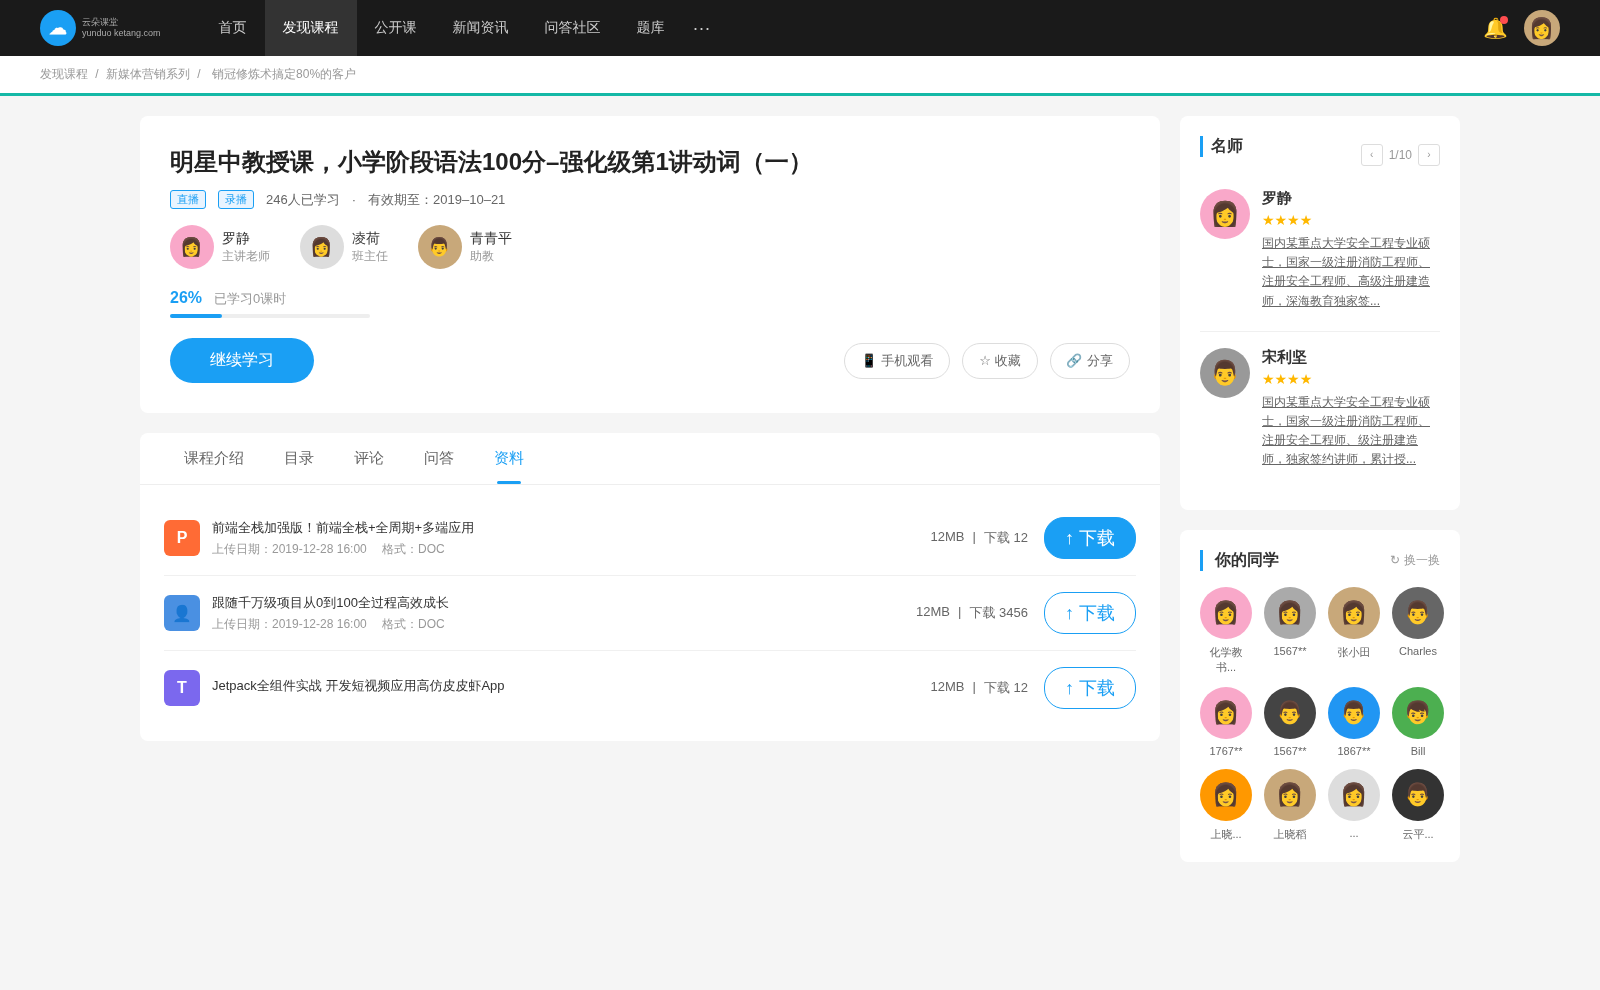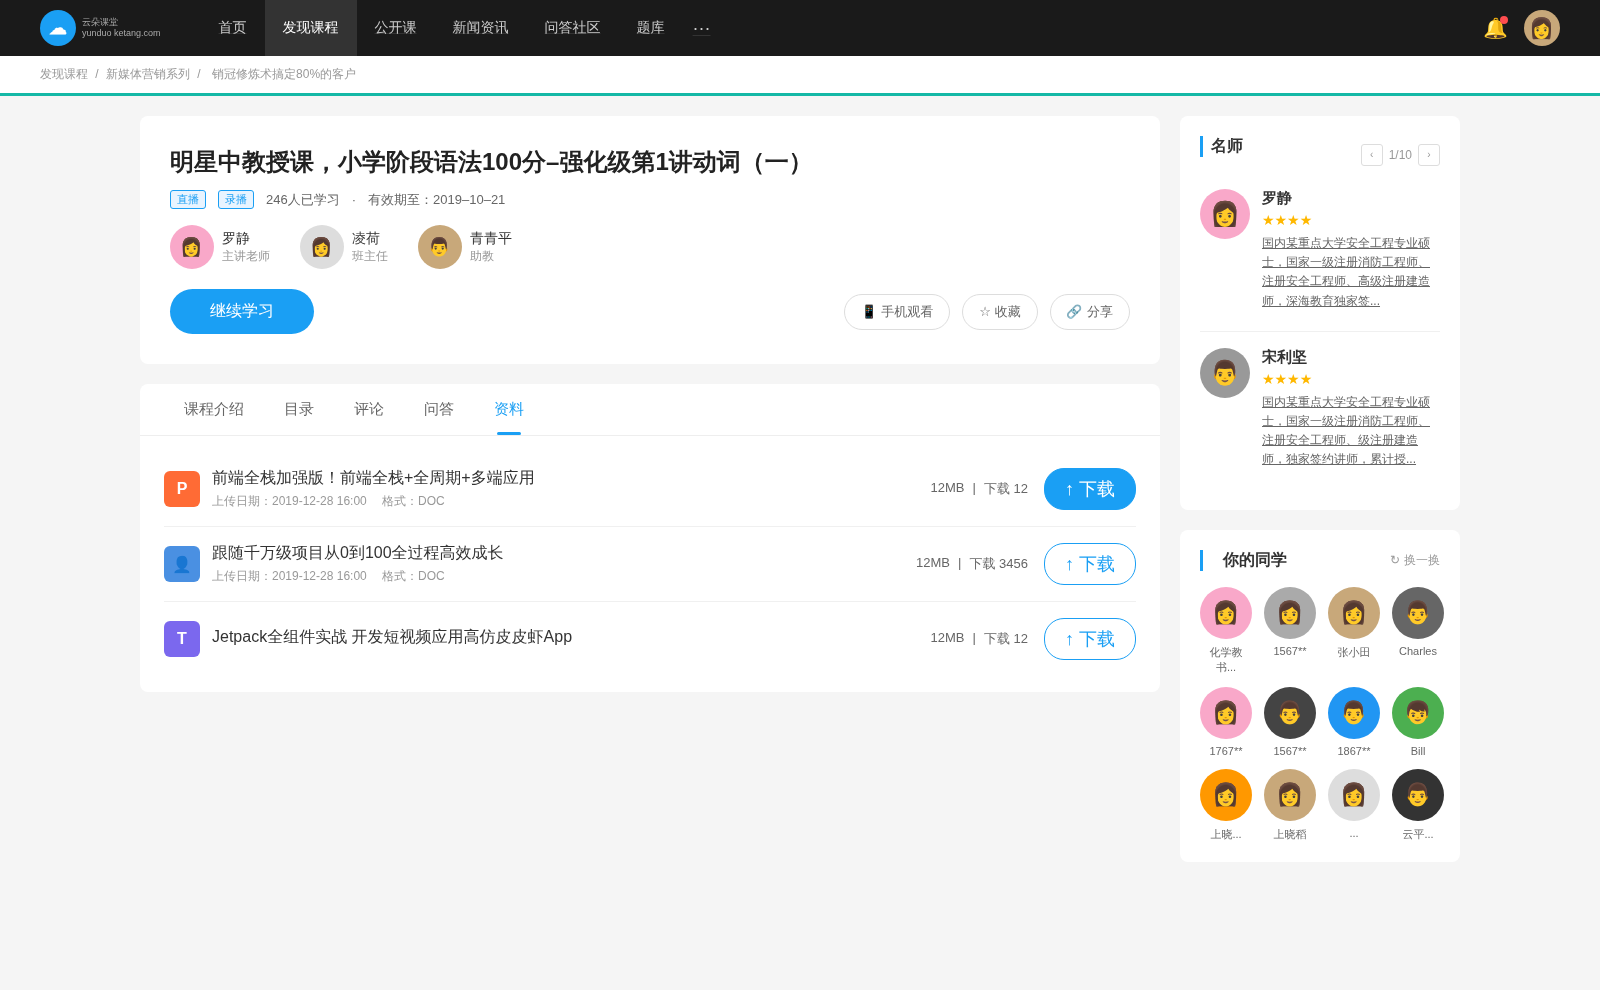--- a/index.html
+++ b/index.html
@@ -4,21 +4,21 @@
   <style>
     * { box-sizing: border-box; margin: 0; padding: 0; }
     body { font-family: -apple-system, BlinkMacSystemFont, "PingFang SC", "Microsoft YaHei", sans-serif; background: #f5f5f5; color: #333; font-size: 14px; }
 
     
     .navbar { background: #1a1a1a; height: 56px; display: flex; align-items: center; padding: 0 40px; }
     .logo { display: flex; align-items: center; margin-right: 40px; }
     .logo-icon { width: 36px; height: 36px; background: #1a9ff4; border-radius: 50%; display: flex; align-items: center; justify-content: center; color: white; font-size: 18px; font-weight: bold; margin-right: 6px; }
     .logo-text { color: white; font-size: 13px; line-height: 1.2; }
     .logo-text span { display: block; font-size: 9px; color: #aaa; }
-    .nav-items { display: flex; align-items: center; gap: 0; flex: 1; text-decoration: underline; }
+    .nav-items { display: flex; align-items: center; gap: 0; flex: 1; }
     .nav-item { color: #ccc; padding: 0 18px; height: 56px; display: flex; align-items: center; cursor: pointer; font-size: 14px; transition: color 0.2s; }
     .nav-item:hover, .nav-item.active { color: white; }
     .nav-item.active { background: #333; }
     .nav-right { display: flex; align-items: center; gap: 16px; margin-left: auto; }
     .bell-icon { color: #ccc; font-size: 20px; position: relative; cursor: pointer; }
     .bell-dot { width: 8px; height: 8px; background: #ff4d4f; border-radius: 50%; position: absolute; top: 0; right: 0; }
     .avatar { width: 36px; height: 36px; border-radius: 50%; background: #c8a87a; overflow: hidden; cursor: pointer; display: flex; align-items: center; justify-content: center; }
 
     
     .breadcrumb { background: white; padding: 10px 40px; border-bottom: 3px solid #14b8a6; font-size: 12px; color: #999; }
@@ -63,21 +63,21 @@
 
     
     .resource-list { padding: 16px 24px; }
     .resource-item { display: flex; align-items: center; padding: 16px 0; border-bottom: 1px solid #f0f0f0; }
     .resource-item:last-child { border-bottom: none; }
     .resource-icon { width: 36px; height: 36px; border-radius: 6px; display: flex; align-items: center; justify-content: center; color: white; font-size: 16px; font-weight: bold; margin-right: 12px; flex-shrink: 0; }
     .resource-icon.orange { background: #ff6b35; }
     .resource-icon.blue { background: #4a90e2; }
     .resource-icon.purple { background: #7b68ee; }
     .resource-info { flex: 1; }
-    .resource-title { font-size: 16px; color: #333; margin-bottom: 4px; font-weight: 500; }
+    .resource-title { font-size: 13px; color: #333; margin-bottom: 4px; font-weight: 500; }
     .resource-meta { font-size: 12px; color: #999; }
     .resource-stats { display: flex; align-items: flex-start; gap: 8px; color: #999; font-size: 13px; margin-right: 16px; }
     .resource-stats span { color: #666; }
     .btn-download { border: 1px solid #1a9ff4; color: #1a9ff4; background: white; padding: 8px 20px; border-radius: 20px; cursor: pointer; font-size: 18px; display: flex; align-items: center; gap: 4px; }
     .btn-download.filled { background: #1a9ff4; color: white; }
 
     
     .sidebar-card { background: white; border-radius: 8px; padding: 20px; margin-bottom: 20px; }
     .sidebar-section-title { font-size: 16px; font-weight: bold; color: #333; margin-bottom: 16px; display: flex; align-items: center; gap: 6px; border-left: 3px solid #1a9ff4; padding-left: 8px; }
     .sidebar-section-header { display: flex; align-items: center; justify-content: space-between; margin-bottom: 16px; }
@@ -86,21 +86,21 @@
     .teacher-sidebar-item { display: flex; gap: 12px; margin-bottom: 20px; }
     .teacher-sidebar-avatar { width: 50px; height: 50px; border-radius: 50%; flex-shrink: 0; overflow: hidden; background: #ddd; }
     .teacher-sidebar-info { flex: 1; }
     .teacher-sidebar-name { font-size: 15px; font-weight: bold; color: #333; margin-bottom: 4px; }
     .stars { color: #ffb800; font-size: 14px; margin-bottom: 6px; }
     .teacher-sidebar-desc { font-size: 12px; color: #666; line-height: 1.6; text-decoration: underline; }
     .teacher-divider { border: none; border-top: 1px solid #f0f0f0; margin: 16px 0; }
 
     
     .classmates-header { display: flex; align-items: center; justify-content: space-between; margin-bottom: 16px; }
-    .classmates-title { font-size: 16px; font-weight: bold; color: #333; border-left: 3px solid #1a9ff4; padding-left: 20px; }
+    .classmates-title { font-size: 16px; font-weight: bold; color: #333; border-left: 3px solid #1a9ff4; padding-left: 12px; }
     .refresh-btn { color: #999; font-size: 12px; cursor: pointer; display: flex; align-items: center; gap: 4px; }
     .classmates-grid { display: grid; grid-template-columns: repeat(4, 1fr); gap: 12px; }
     .classmate-item { display: flex; flex-direction: column; align-items: center; gap: 6px; }
     .classmate-avatar { width: 52px; height: 52px; border-radius: 50%; background: #ddd; overflow: hidden; display: flex; align-items: center; justify-content: center; font-size: 22px; }
     .classmate-name { font-size: 11px; color: #666; text-align: center; }
 
     
     .av-pink { background: #f9a8c9; }
     .av-gray { background: #9e9e9e; }
 
@@ -172,20 +172,29 @@
             <div class="teacher-name">凌荷</div>
             <div class="teacher-role">班主任</div>
           </div>
         </div>
         <div class="teacher-item">
           <div class="teacher-avatar-circle" style="background:#c8a87a;">👨</div>
           <div class="teacher-info">
             <div class="teacher-name">青青平</div>
             <div class="teacher-role">助教</div>
           </div>
+        </div>
+      </div>
+      <div class="progress-section">
+        <div class="progress-text">
+          <span class="progress-pct">26%</span>
+          <span class="progress-learned">已学习0课时</span>
+        </div>
+        <div class="progress-bar">
+          <div class="progress-fill" style="width: 26%;"></div>
         </div>
       </div>
       <div class="course-actions">
         <button class="btn-continue">继续学习</button>
         <div class="action-btns">
           <button class="action-btn">
             <span>📱</span>
             <span>手机观看</span>
           </button>
           <button class="action-btn">

